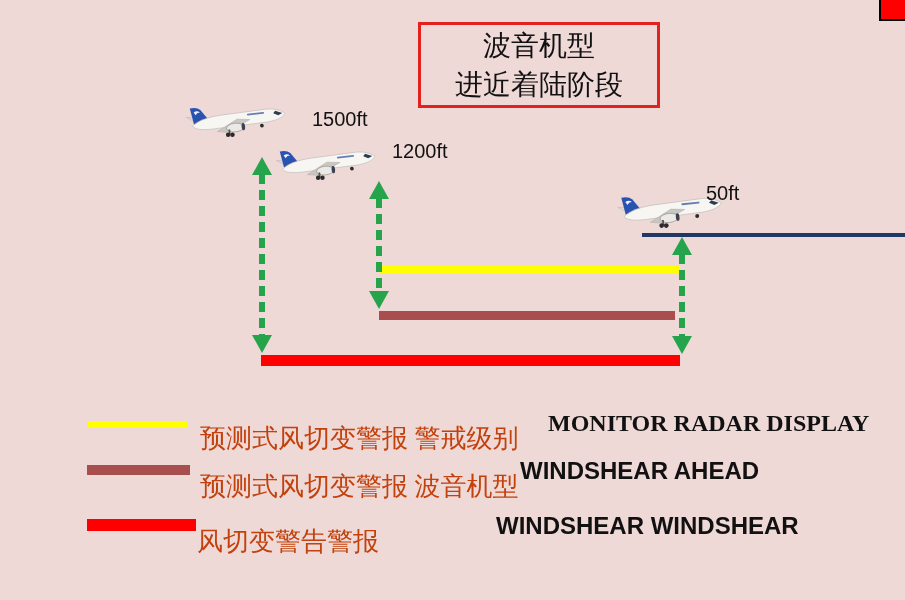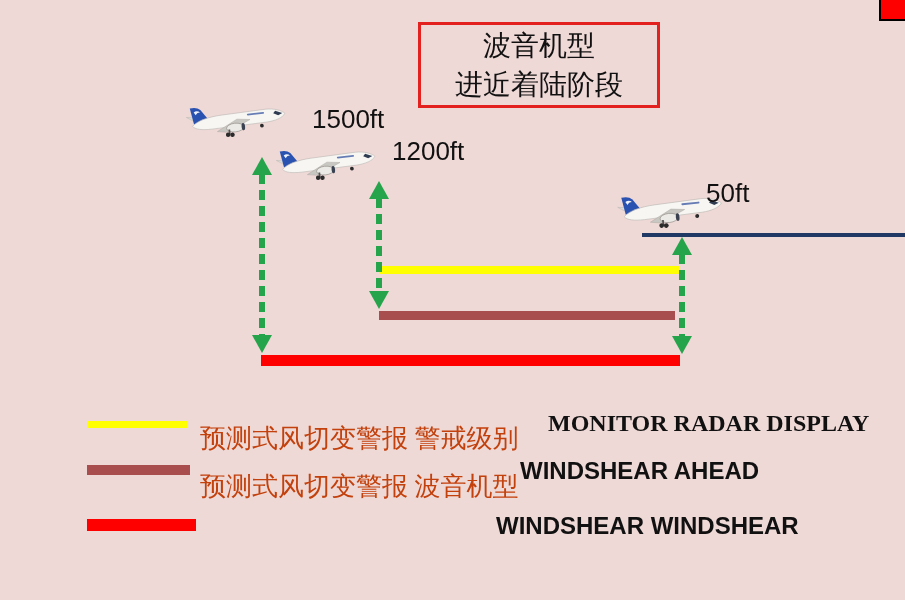--- a/index.html
+++ b/index.html
@@ -23,21 +23,21 @@
     display:flex;flex-direction:column;justify-content:center;align-items:center;
     font-family:"Liberation Serif","DejaVu Serif",serif;
     font-size:28px;line-height:39px;color:#111;
   }
   
   .plane{position:absolute;}
   .p1{left:185px;top:101px;width:104px;height:38px;}
   .p2{left:275px;top:144px;width:104px;height:38px;}
   .p3{left:616px;top:190px;width:110px;height:40px;}
   
-  .alt{position:absolute;font-size:26px;line-height:25px;color:#111;}
+  .alt{position:absolute;font-size:20px;line-height:25px;color:#111;}
   .a1500{left:312px;top:107px;}
   .a1200{left:392px;top:139px;}
   .a50{left:662px;top:181px;margin-left:44px;}
   
   .runway{position:absolute;left:642px;top:233px;width:263px;height:4px;background:#1f3864;}
   
   .bar{position:absolute;}
   .bar-yellow{left:380px;top:266px;width:300px;height:8px;background:#ffff00;}
   .bar-brown{left:379px;top:311px;width:296px;height:9px;background:#a94e4e;}
   .bar-red{left:261px;top:355px;width:419px;height:11px;background:#ff0000;}
@@ -141,15 +141,16 @@
 
   <div class="sw sw1" style="background: rgb(255, 255, 0);"></div>
   <div class="zh zh1">预测式风切变警报 警戒级别</div>
   <div class="en en1">MONITOR RADAR DISPLAY</div>
 
   <div class="sw sw2" style="background: rgb(169, 78, 78);"></div>
   <div class="zh zh2">预测式风切变警报 波音机型</div>
   <div class="en en2">WINDSHEAR AHEAD</div>
 
   <div class="sw sw3" style="background: rgb(255, 0, 0);"></div>
+  <div class="zh zh3">风切变警告警报</div>
   <div class="en en3">WINDSHEAR WINDSHEAR</div>
 
 </div>
 
 </body></html>

